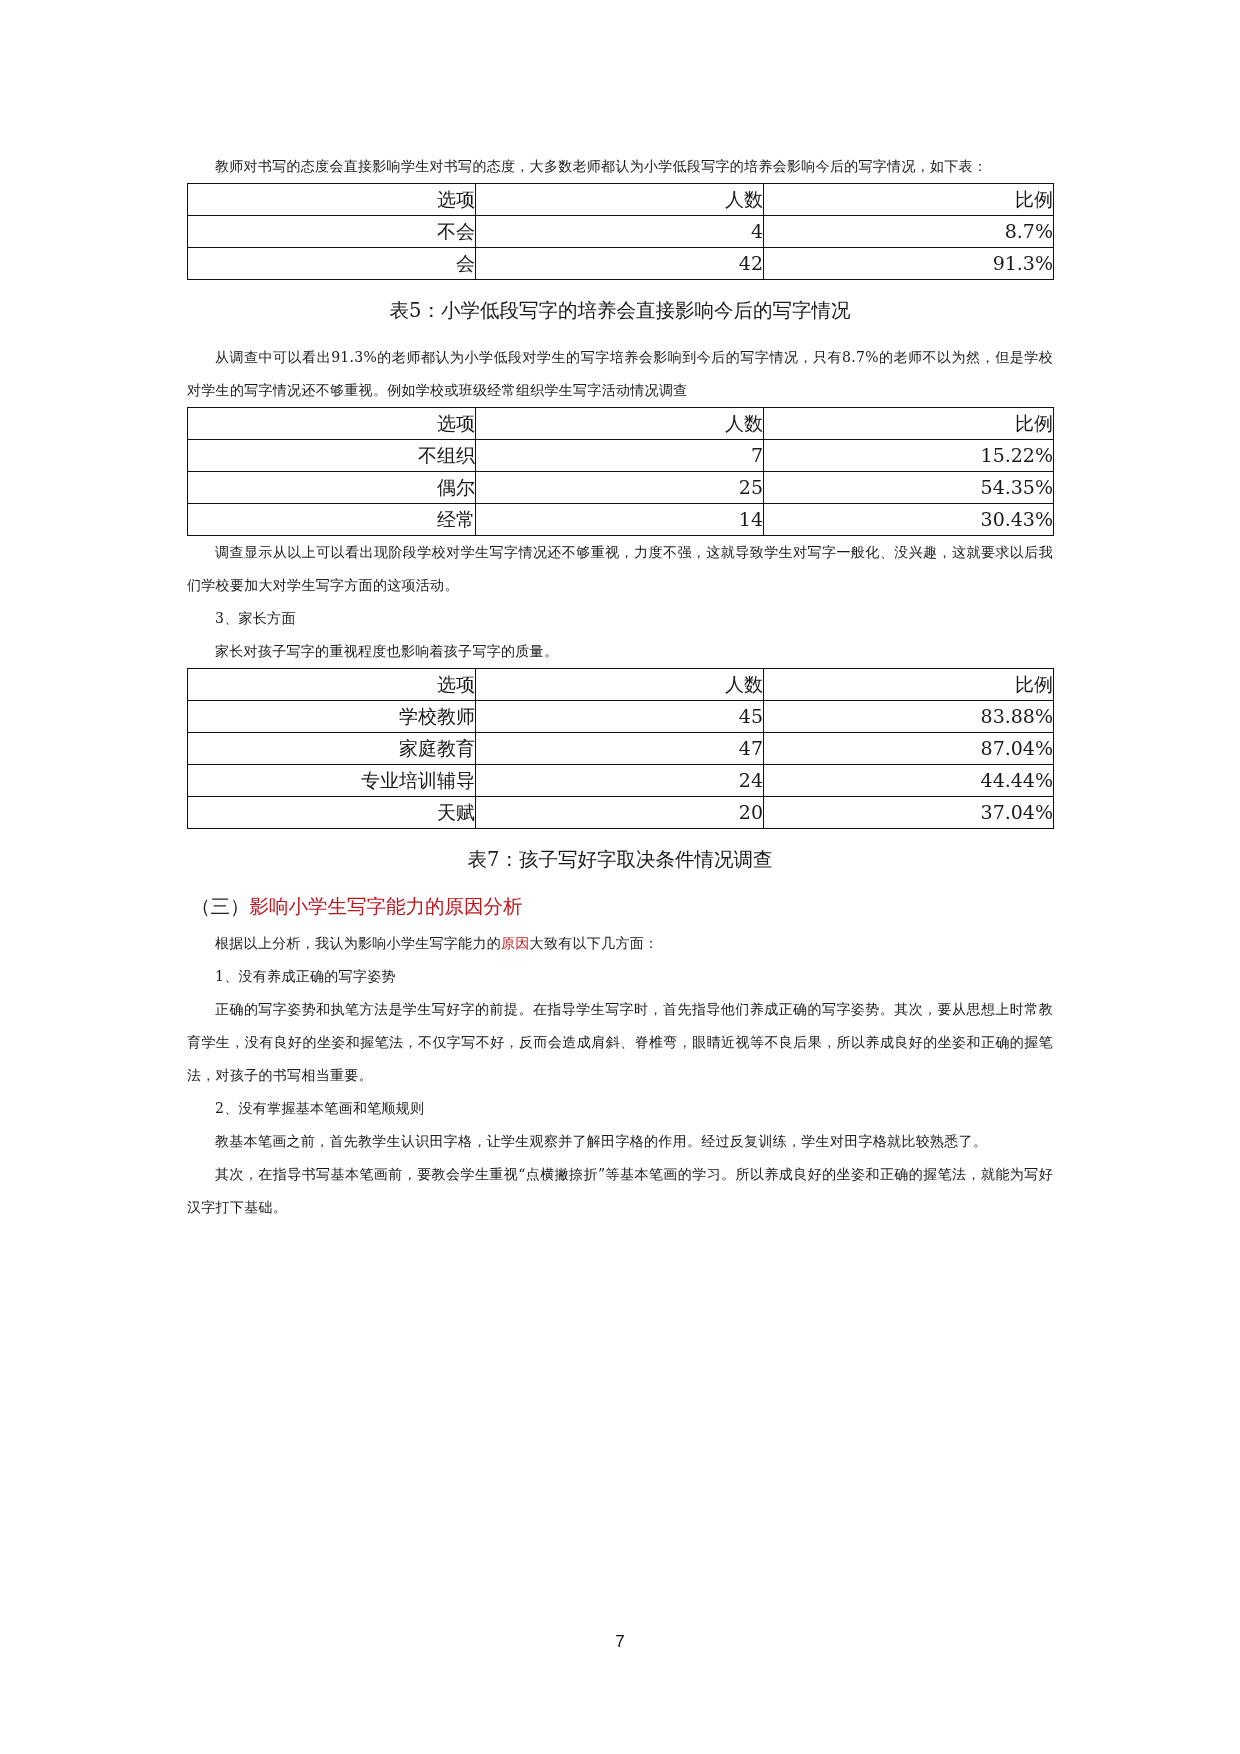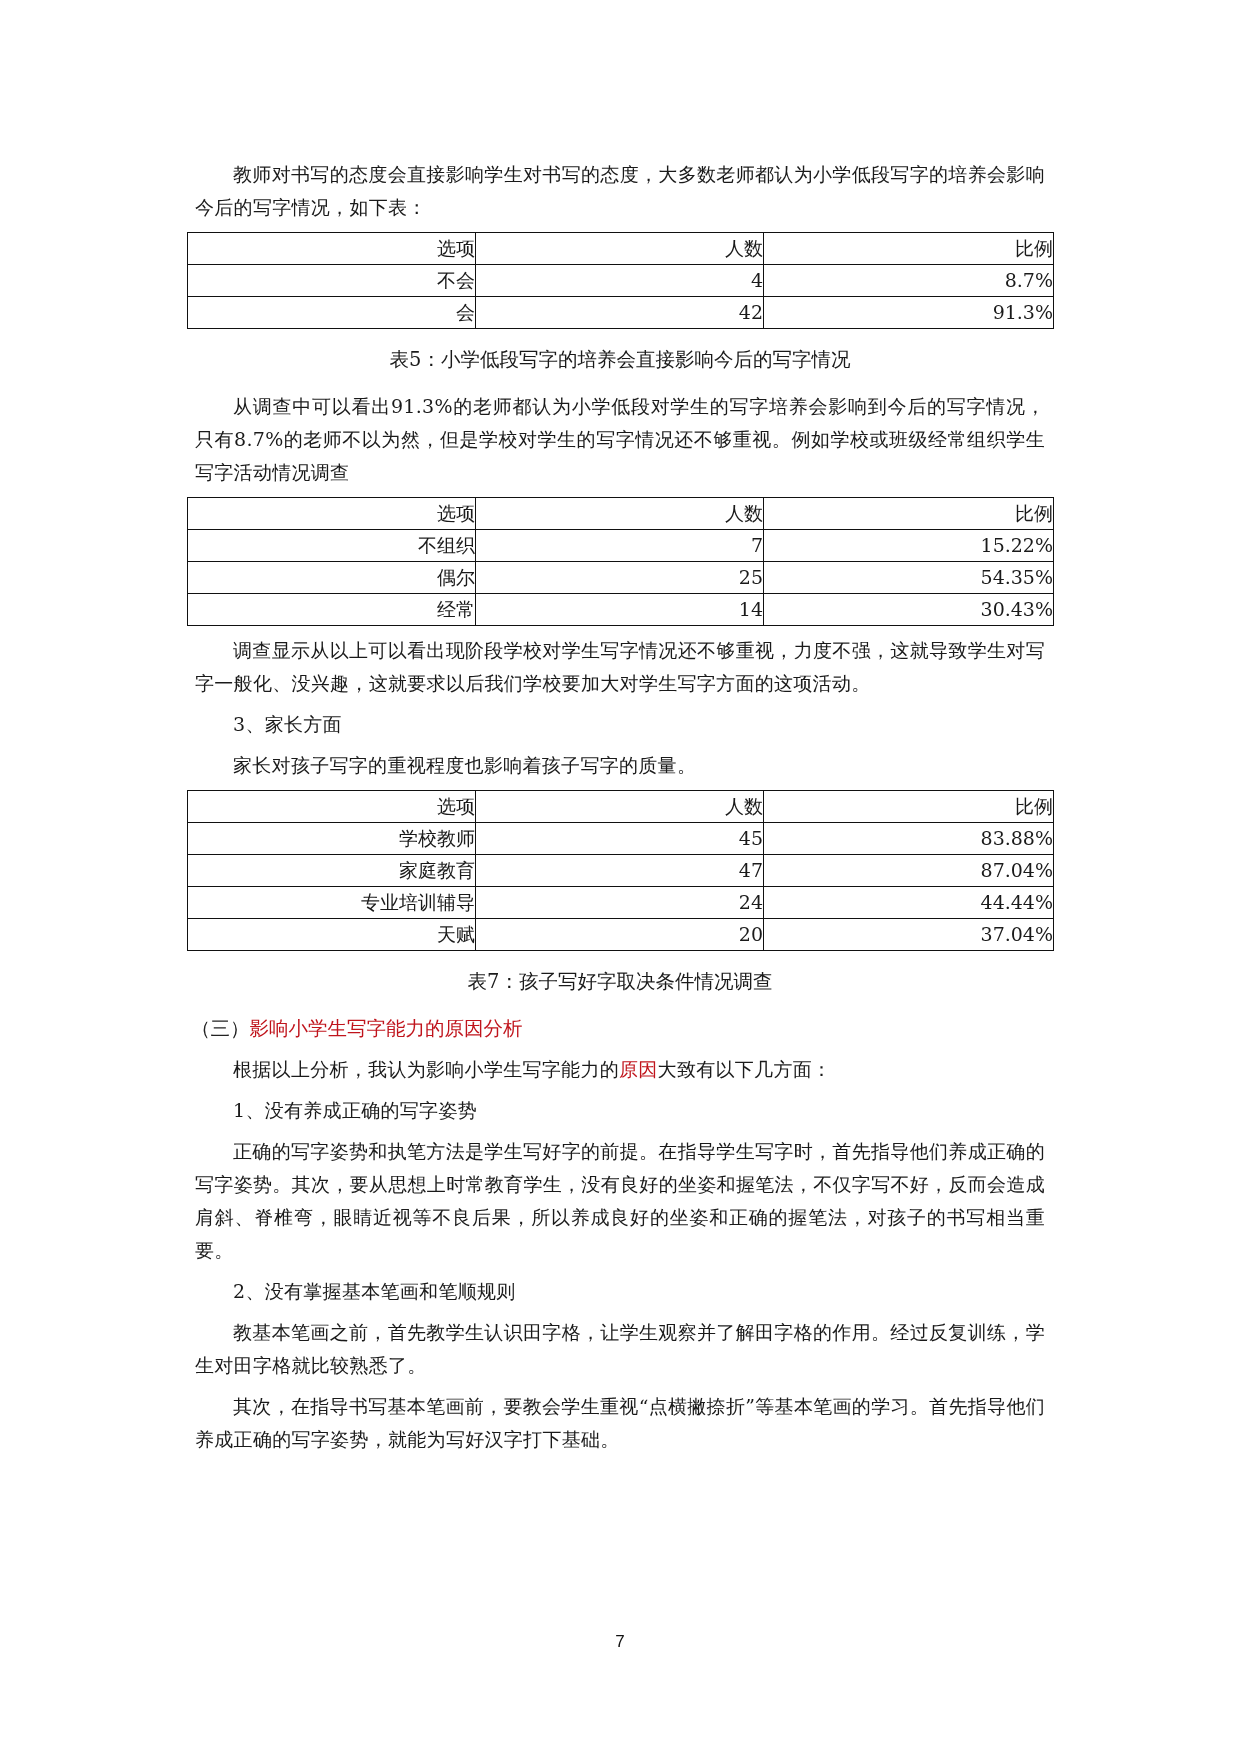--- a/index.html
+++ b/index.html
@@ -1,19 +1,19 @@
 <!DOCTYPE html>
 <html><head>
 <meta charset="utf-8">
 <style>
   html, body { margin: 0; padding: 0; background: #ffffff; }
   body { width: 1240px; height: 1754px; position: relative; overflow: hidden;
          font-family: "DejaVu Serif", "Liberation Serif", serif; color: #1a1a1a; }
   .page { position: absolute; left: 187px; top: 150px; width: 866px; }
-  .p { font-size: 19px; line-height: 33px; margin: 8px; text-align: justify; letter-spacing: 0.3px; }
+  .p { font-size: 14px; line-height: 33px; margin: 0; text-align: justify; letter-spacing: 0.3px; }
   .indent { text-indent: 2em; }
   .caption { font-size: 19.5px; line-height: 33px; text-align: center; margin: 14px; }
   table.t { width: 866px; border-collapse: collapse; table-layout: fixed; }
   table.t td { border: 1.6px solid #111; height: 31px; padding: 0; text-align: right;
                font-size: 19px; line-height: 31px; }
   table.t col.c1 { width: 288px; } table.t col.c2 { width: 288px; } table.t col.c3 { width: 290px; }
   .red { color: #c0141c; }
   .heading { font-size: 19.5px; line-height: 33px; margin: 4px; font-family: "DejaVu Sans", "Liberation Sans", sans-serif; }
   .heading .paren { color: #222; }
   .pagenum { position: absolute; top: 1632px; left: 0; width: 1240px; text-align: center;
@@ -128,16 +128,16 @@
   <p class="heading">
     <span class="paren">（三）</span><span class="red">影响小学生写字能力的原因分析</span>
   </p>
 
   <p class="p indent"><span>根据以上分析，我认为影响小学生写字能力的</span><span class="red">原因</span><span>大致有以下几方面：</span></p>
 
   <p class="p indent">1、没有养成正确的写字姿势</p>
   <p class="p indent">正确的写字姿势和执笔方法是学生写好字的前提。在指导学生写字时，首先指导他们养成正确的写字姿势。其次，要从思想上时常教育学生，没有良好的坐姿和握笔法，不仅字写不好，反而会造成肩斜、脊椎弯，眼睛近视等不良后果，所以养成良好的坐姿和正确的握笔法，对孩子的书写相当重要。</p>
   <p class="p indent">2、没有掌握基本笔画和笔顺规则</p>
   <p class="p indent">教基本笔画之前，首先教学生认识田字格，让学生观察并了解田字格的作用。经过反复训练，学生对田字格就比较熟悉了。</p>
-  <p class="p indent">其次，在指导书写基本笔画前，要教会学生重视“点横撇捺折”等基本笔画的学习。首先指导他们养成正确的写字姿势，就能为写好汉字打下基础。</p>
+  <p class="p indent">其次，在指导书写基本笔画前，要教会学生重视“点横撇捺折”等基本笔画的学习。所以养成良好的坐姿和正确的握笔法，就能为写好汉字打下基础。</p>
 </div>
 
 <div class="pagenum">7</div>
 
 </body></html>

